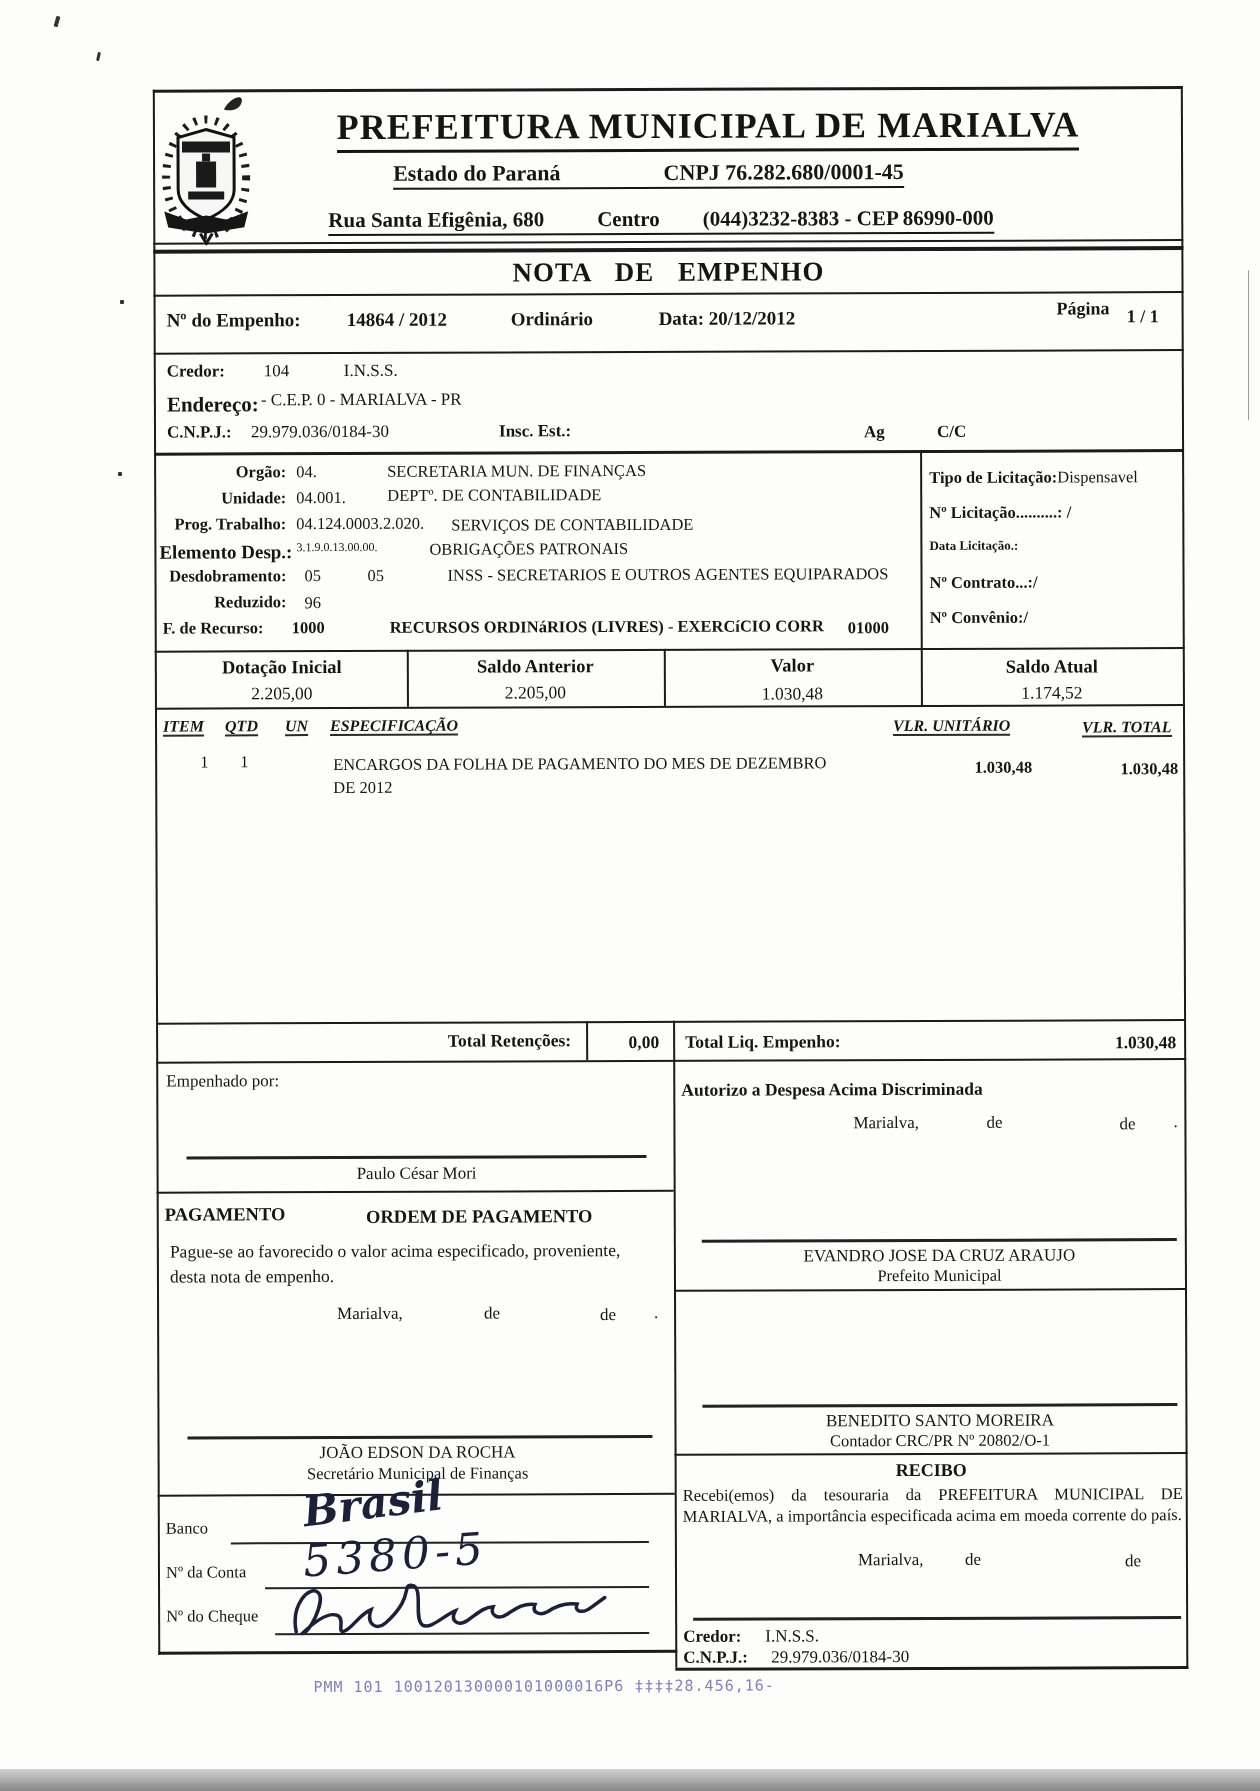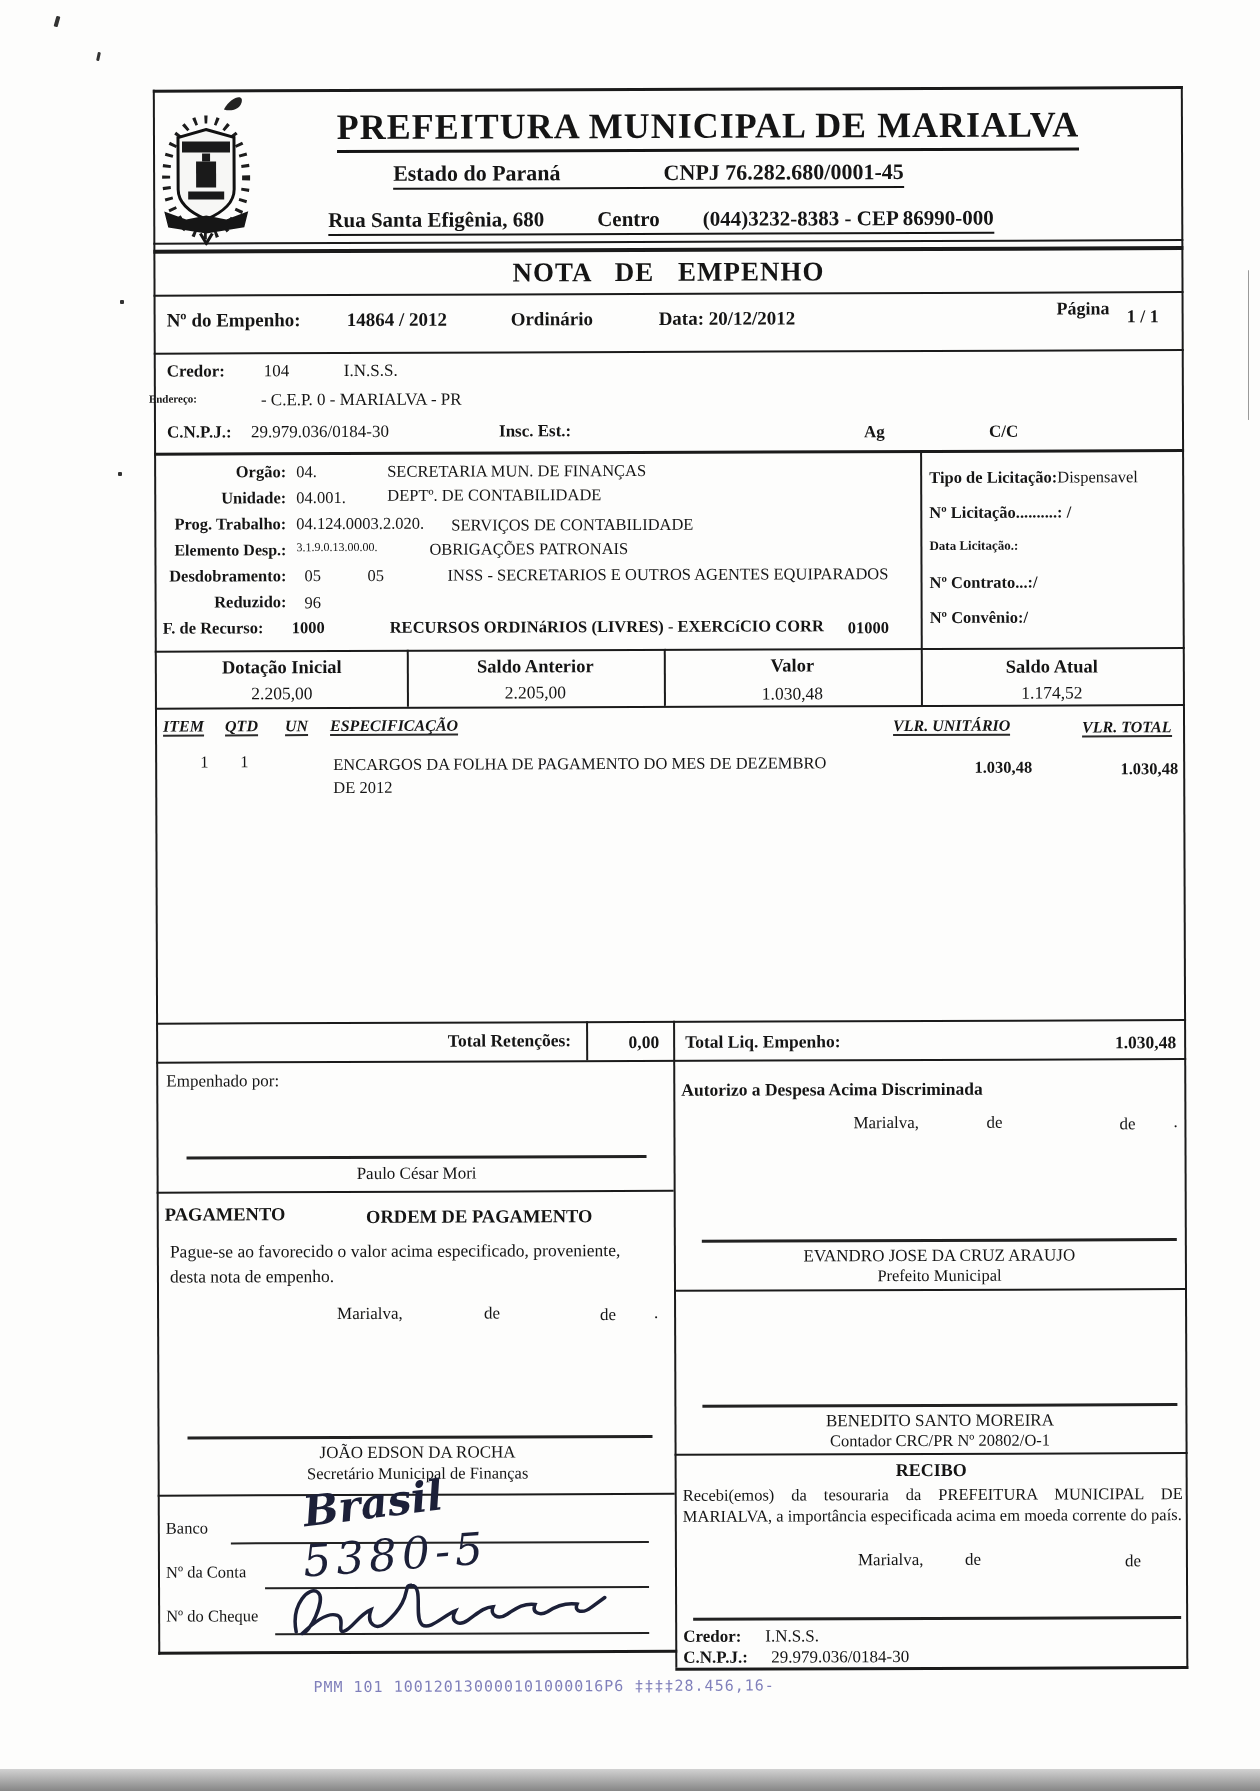--- a/index.html
+++ b/index.html
@@ -100,41 +100,41 @@
     <div class="t b" style="left:168px;top:308px;font-size:19px;">Nº do Empenho:</div>
     <div class="t b" style="left:348px;top:308px;font-size:19px;">14864 / 2012</div>
     <div class="t b" style="left:512px;top:308px;font-size:19px;">Ordinário</div>
     <div class="t b" style="left:660px;top:308px;font-size:19px;">Data: 20/12/2012</div>
     <div class="t b" style="left:1058px;top:300px;font-size:18px;">Página</div>
     <div class="t b" style="left:1128px;top:308px;font-size:18px;">1 / 1</div>
 
     <div class="t b" style="left:168px;top:360px;font-size:17px;">Credor:</div>
     <div class="t" style="left:265px;top:360px;font-size:17px;">104</div>
     <div class="t" style="left:345px;top:360px;font-size:17px;">I.N.S.S.</div>
-    <div class="t b" style="left:150px;top:391px;font-size:11px;">Endereço:</div>
+    <div class="t b" style="left:168px;top:391px;font-size:21px;">Endereço:</div>
     <div class="t" style="left:262px;top:389px;font-size:17px;">- C.E.P. 0 - MARIALVA - PR</div>
     <div class="t b" style="left:168px;top:421px;font-size:17px;">C.N.P.J.:</div>
     <div class="t" style="left:252px;top:421px;font-size:17px;">29.979.036/0184-30</div>
     <div class="t b" style="left:500px;top:421px;font-size:17px;">Insc. Est.:</div>
     <div class="t b" style="left:865px;top:423px;font-size:17px;">Ag</div>
-    <div class="t b" style="left:990px;top:423px;font-size:17px;">C/C</div>
+    <div class="t b" style="left:938px;top:423px;font-size:17px;">C/C</div>
 
     <div class="t b rt" style="left:160px;top:462px;width:127px;font-size:16.5px;">Orgão:</div>
     <div class="t" style="left:297px;top:462px;font-size:16.5px;">04.</div>
     <div class="t" style="left:388px;top:462px;font-size:16.5px;">SECRETARIA MUN. DE FINANÇAS</div>
 
     <div class="t b rt" style="left:160px;top:488px;width:127px;font-size:16.5px;">Unidade:</div>
     <div class="t" style="left:297px;top:488px;font-size:16.5px;">04.001.</div>
     <div class="t" style="left:388px;top:486px;font-size:16.5px;">DEPTº. DE CONTABILIDADE</div>
 
     <div class="t b rt" style="left:160px;top:514px;width:127px;font-size:16.5px;">Prog. Trabalho:</div>
     <div class="t" style="left:297px;top:514px;font-size:16.5px;">04.124.0003.2.020.</div>
     <div class="t" style="left:452px;top:516px;font-size:16.5px;">SERVIÇOS DE CONTABILIDADE</div>
 
-    <div class="t b rt" style="left:160px;top:540px;width:127px;font-size:16px;">Elemento Desp.:</div>
+    <div class="t b rt" style="left:160px;top:540px;width:127px;font-size:19px;">Elemento Desp.:</div>
     <div class="t" style="left:297px;top:540px;font-size:12px;">3.1.9.0.13.00.00.</div>
     <div class="t" style="left:430px;top:540px;font-size:16.5px;">OBRIGAÇÕES PATRONAIS</div>
 
     <div class="t b rt" style="left:160px;top:566px;width:127px;font-size:16.5px;">Desdobramento:</div>
     <div class="t" style="left:305px;top:566px;font-size:16.5px;">05</div>
     <div class="t" style="left:368px;top:566px;font-size:16.5px;">05</div>
     <div class="t" style="left:448px;top:566px;font-size:16.5px;">INSS - SECRETARIOS E OUTROS AGENTES EQUIPARADOS</div>
 
     <div class="t b rt" style="left:160px;top:592px;width:127px;font-size:16.5px;">Reduzido:</div>
     <div class="t" style="left:305px;top:593px;font-size:16.5px;">96</div>

